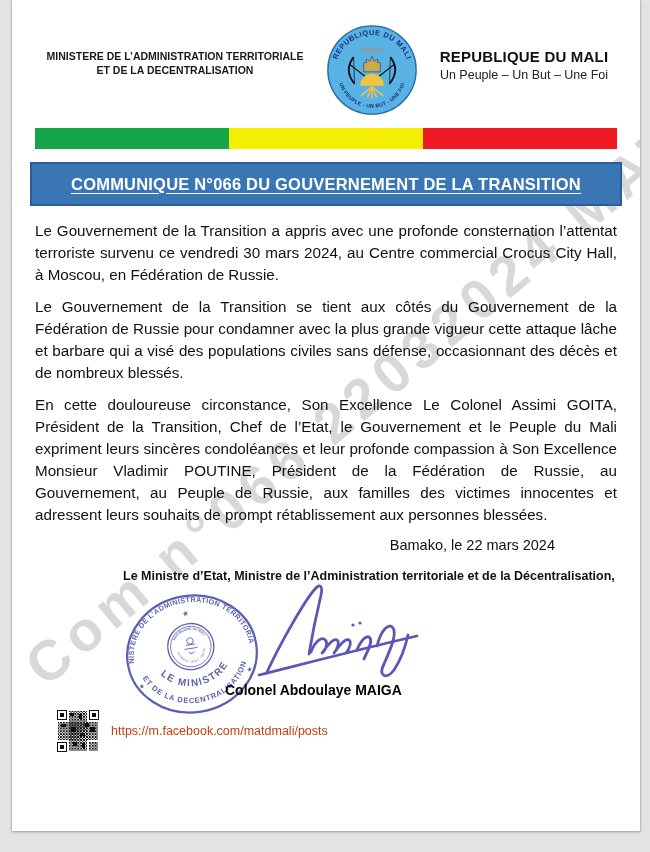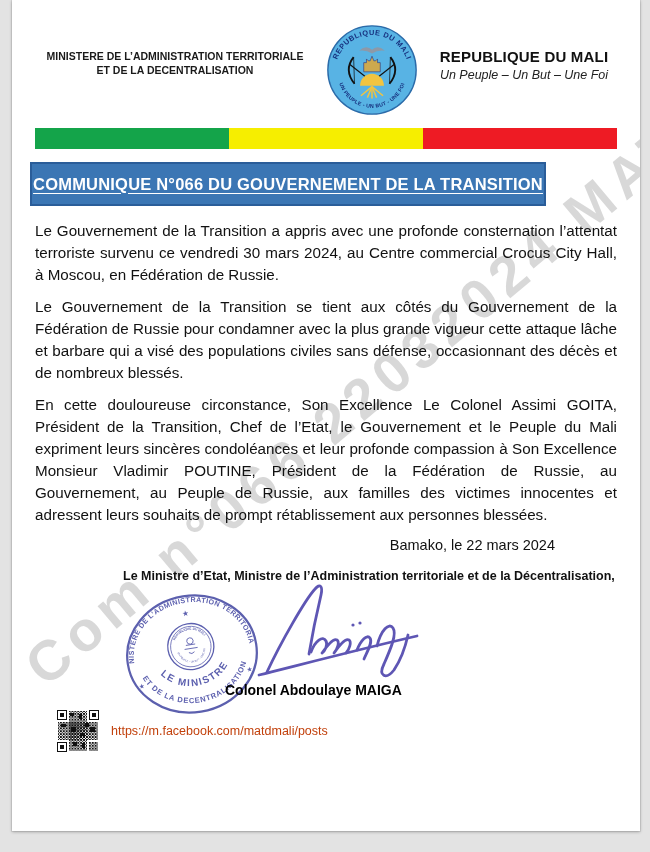--- a/index.html
+++ b/index.html
@@ -30,32 +30,32 @@
 
   
   .header { display:flex; align-items:flex-start; padding:22px 18px 0 22px; }
   .ministry {
     width:282px; margin-top:28px; text-align:center;
     font-size:10.5px; font-weight:bold; line-height:13.5px; color:#1a1a1a;
   }
   .emblem-wrap { width:92px; margin:2px 8px 0 10px; flex:none; }
   .right-head { flex:1; text-align:center; margin-top:26px; }
   .republic { font-size:15px; font-weight:bold; color:#111; letter-spacing:.2px; }
-  .motto { font-size:12.5px; color:#222; margin-top:3px;font-style:italic; }
+  .motto { font-size:12.5px; color:#222; margin-top:3px; }
 
   
   .flag-band { display:flex; height:21px; width:582px; margin:8px 0 0 23px; }
   .flag-band .seg { flex:1; }
   .seg.green { background:#14a44a; }
   .seg.yellow { background:#f6ee00; }
   .seg.red { background:#ee1b24; }
 
   
   .banner {
-    width:516px; height:44px; margin:13px 0 0 18px;
+    width:592px; height:44px; margin:13px 0 0 18px;
     background:#3b76b4; border:2px solid #2a5d99;
     display:flex; align-items:center; justify-content:center;
   }
   .banner-title {
     color:#fff; font-weight:bold; font-size:16.5px; letter-spacing:.2px;
     text-decoration:underline; text-underline-offset:3px;
   }
 
   
   .doc-body { width:582px; margin:14px 0 0 23px; color:#111; }

